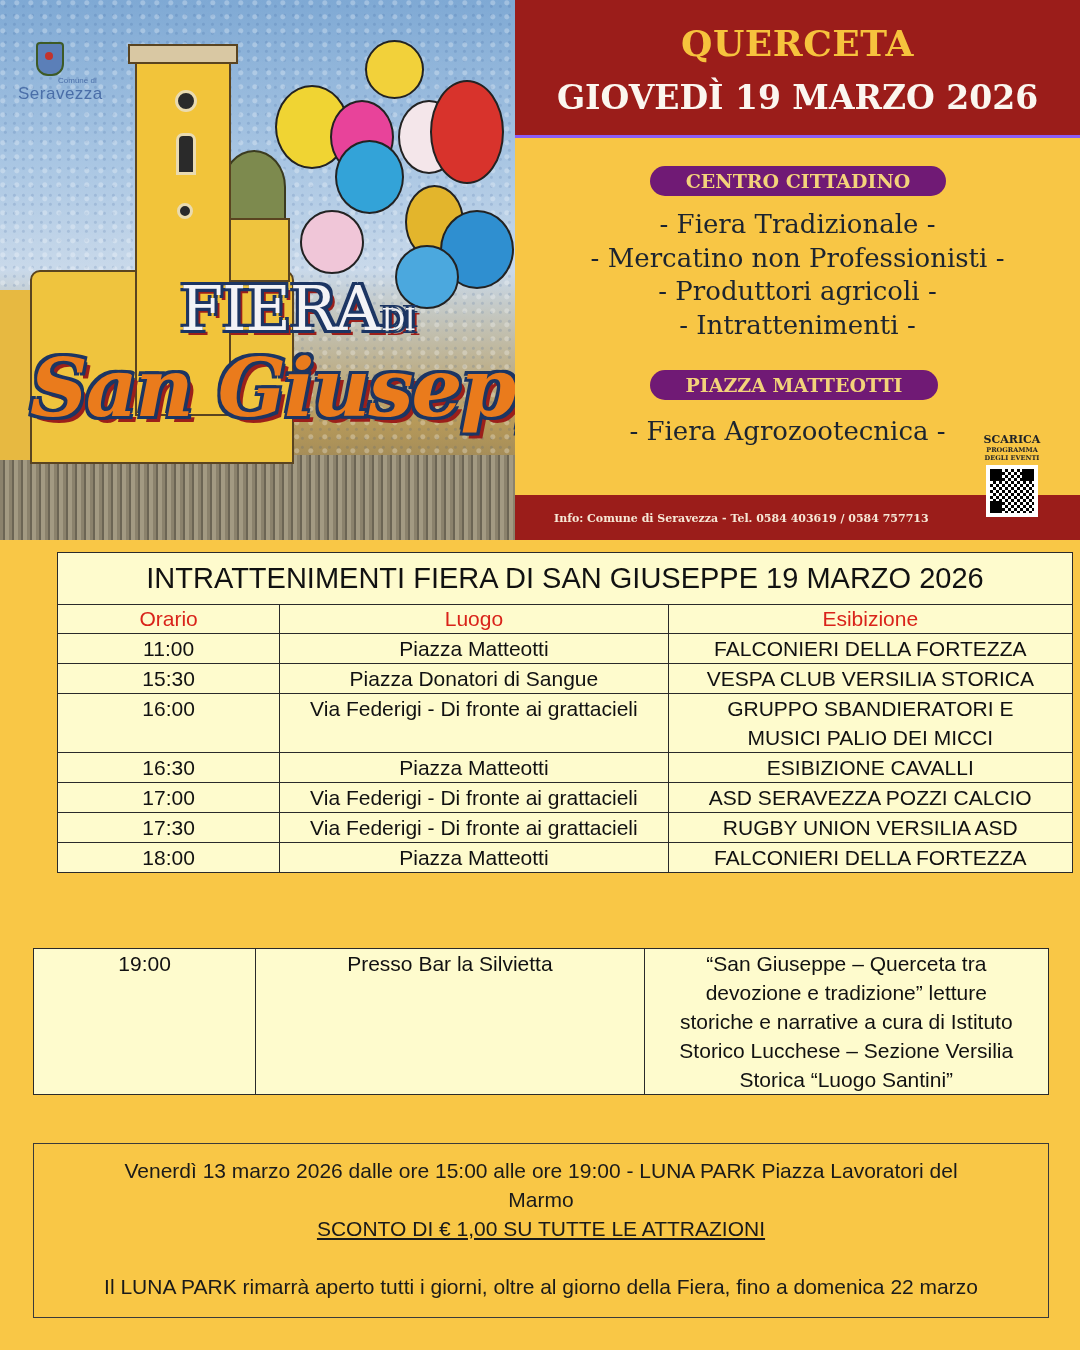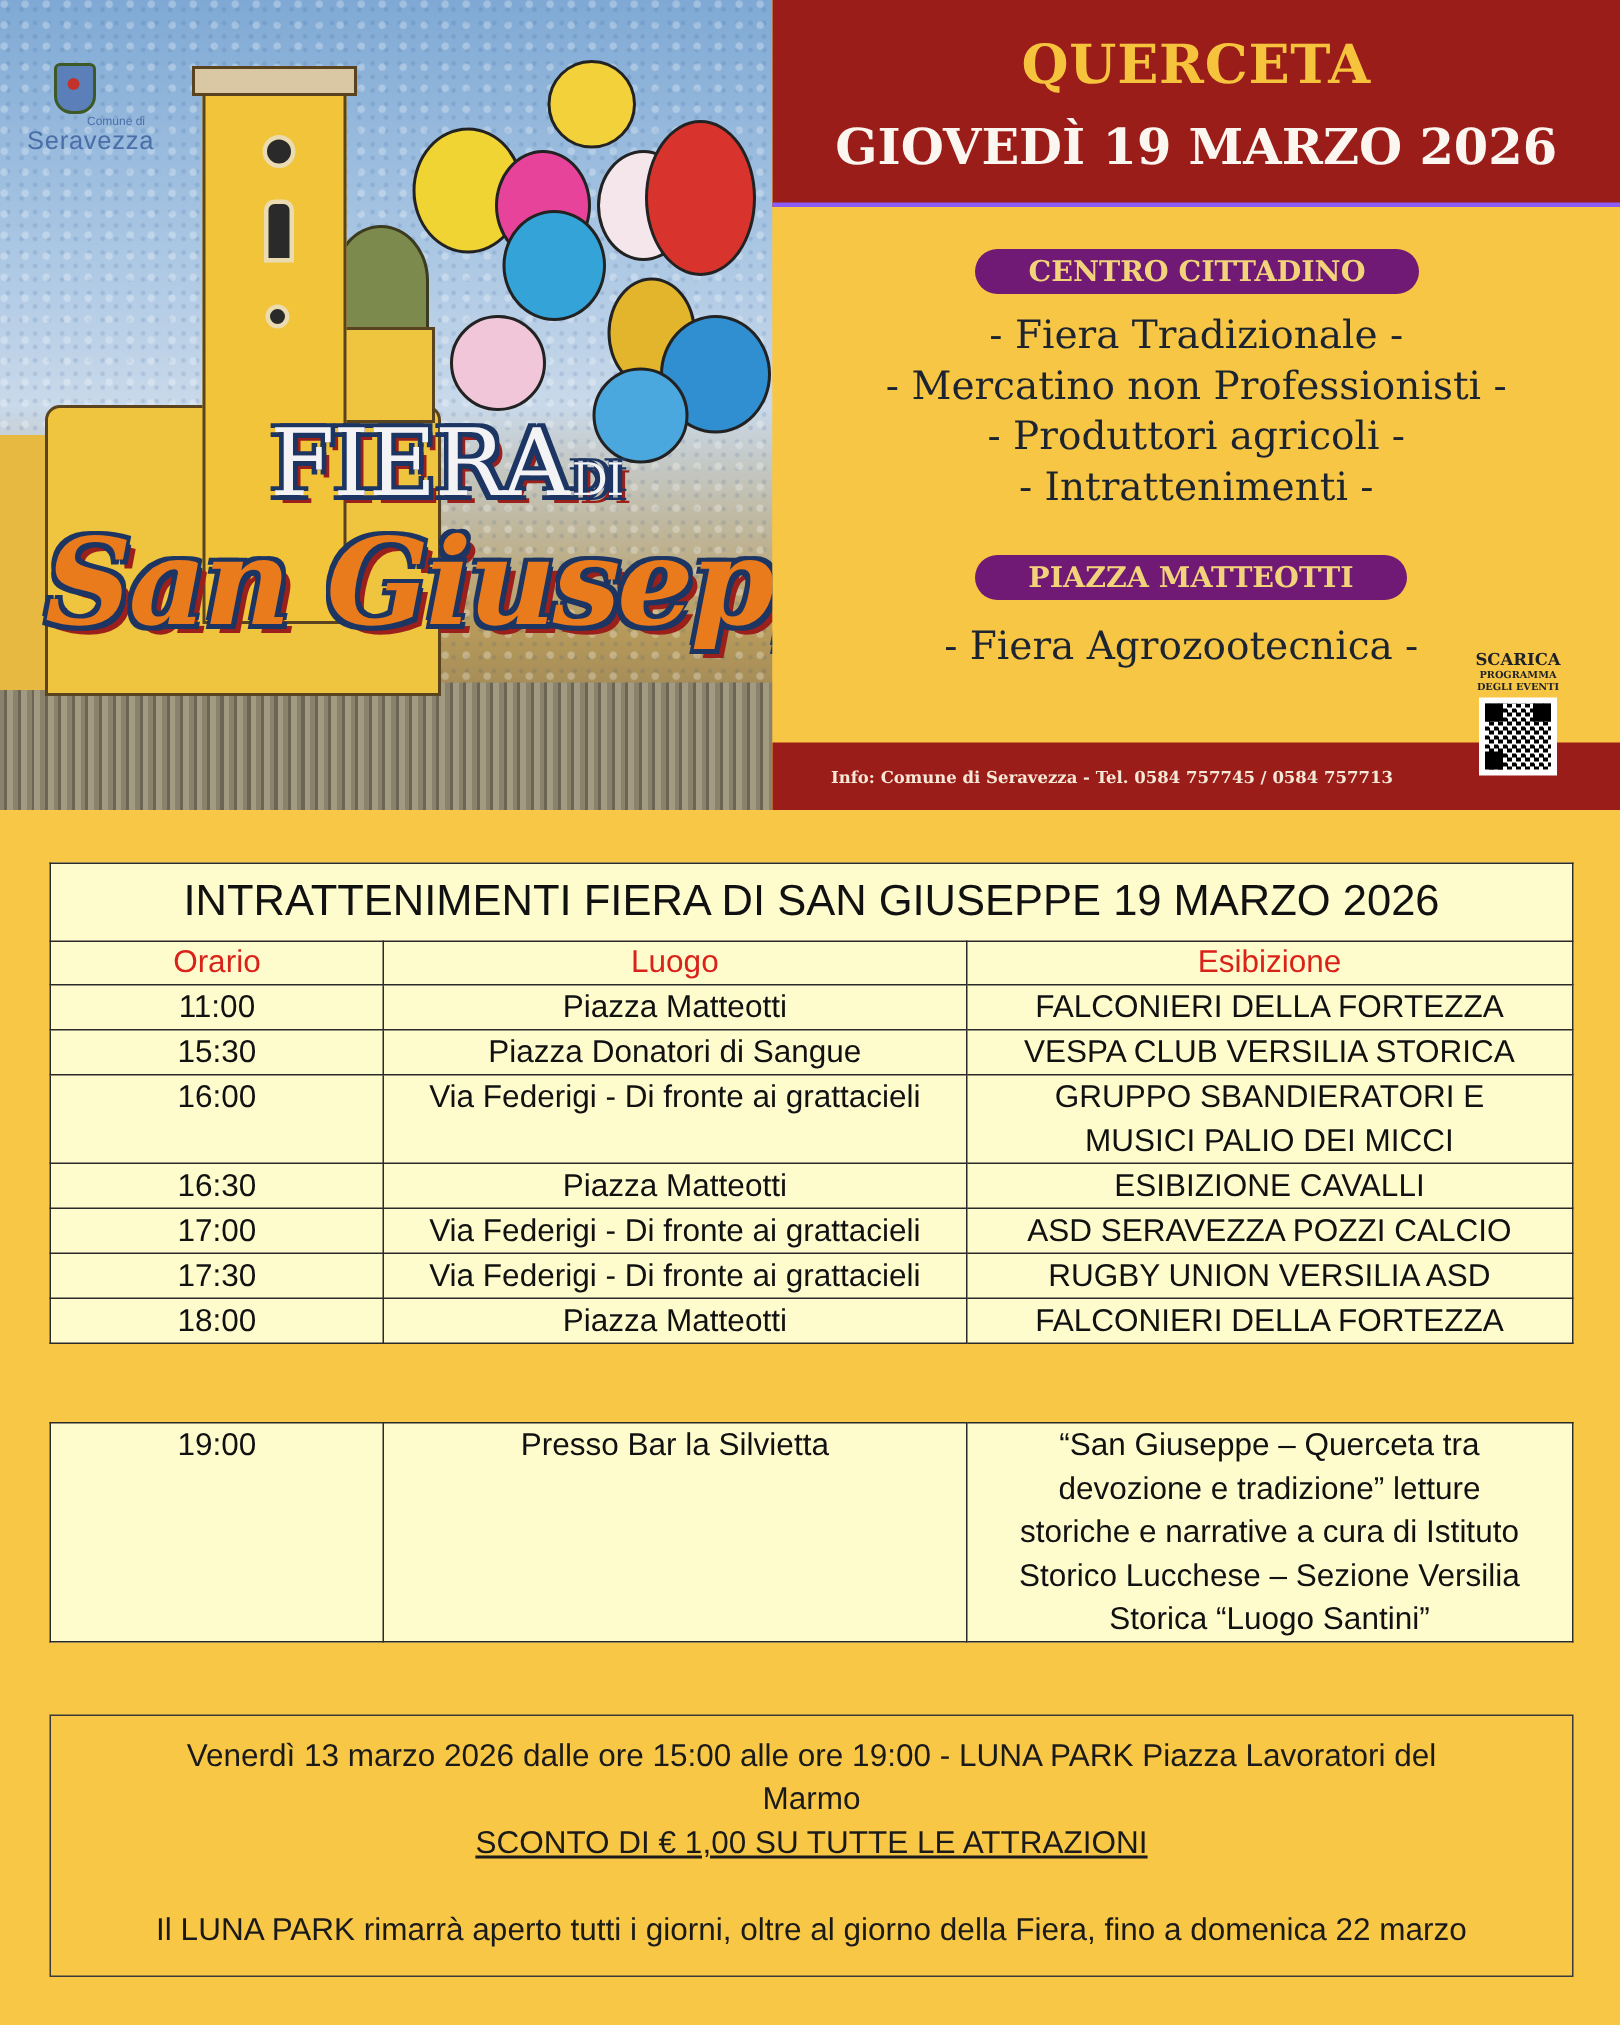--- a/index.html
+++ b/index.html
@@ -77,21 +77,21 @@
   
   .sched {
     position: absolute; left: 33px; width: 1016px; border-collapse: collapse;
     background: #fefbcd; color: #111; font-size: 21px;
   }
   .sched td, .sched th { border: 1.5px solid #2a2a2a; text-align: center; padding: 0 4px; font-weight: normal; vertical-align: top; }
   .sched .title-cell { font-size: 29px; height: 51px; line-height: 51px; vertical-align: middle; }
   .sched th { color: #d9231a; height: 28px; line-height: 28px; }
   .sched td { line-height: 29px; height: 29px; }
   .col1 { width: 222px; } .col2 { width: 388px; } .col3 { width: 404px; }
-  .table-main { top: 575px; }
+  .table-main { top: 552px; margin-left: 24px; }
   .table-evening { top: 948px; }
   .table-evening td { height: 145px; }
 
   .lunapark {
     position: absolute; left: 33px; top: 1143px; width: 1016px; height: 175px; box-sizing: border-box;
     border: 1.5px solid #3a3a3a; text-align: center; font-size: 21px; color: #1a1a1a; line-height: 29px; padding-top: 12px;
   }
   .lunapark .discount { text-decoration: underline; }
   .lunapark .spacer { height: 29px; }
 </style>
@@ -144,21 +144,21 @@
       <div>- Fiera Tradizionale -</div>
       <div>- Mercatino non Professionisti -</div>
       <div>- Produttori agricoli -</div>
       <div>- Intrattenimenti -</div>
     </div>
 
     <div class="pill pill-piazza">PIAZZA MATTEOTTI</div>
     <div class="activity-single">- Fiera Agrozootecnica -</div>
 
     <div class="footer-band"></div>
-    <div class="info-text">Info: Comune di Seravezza  -  Tel. 0584 757745 / 0584 757713</div>
+    <div class="info-text">Info: Comune di Seravezza  -  Tel. 0584 403619 / 0584 757713</div>
 
     <div class="qr-block">
       <div class="qr-title">SCARICA</div>
       <div class="qr-sub">PROGRAMMA</div>
       <div class="qr-sub">DEGLI EVENTI</div>
       <div class="qr-code">
           <div class="qr-inner"></div>
         </div>
     </div>
   </div>

